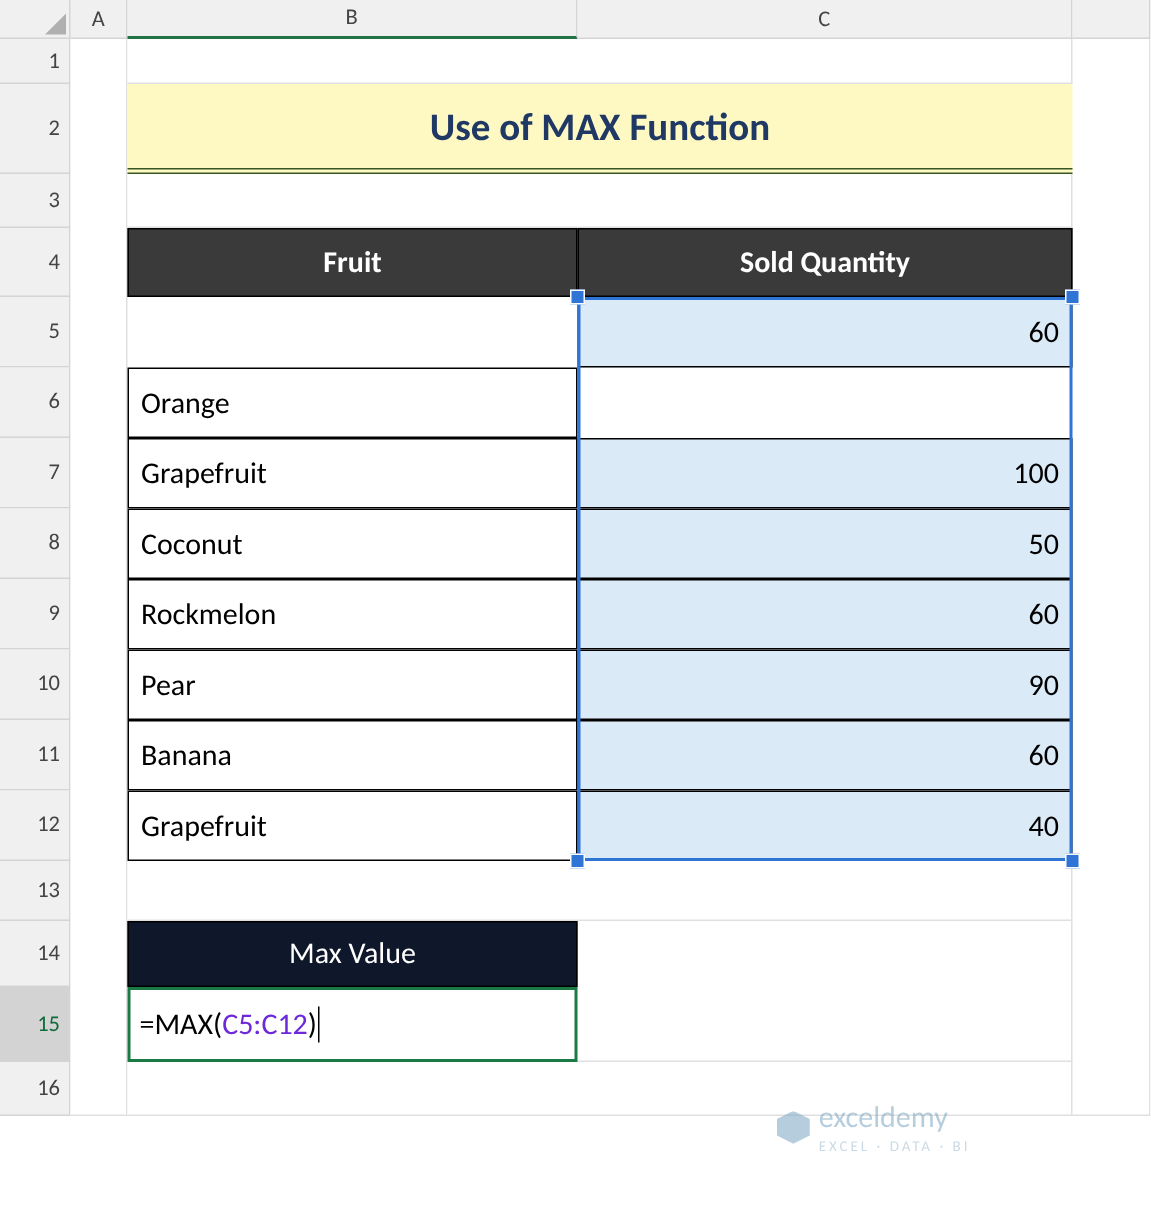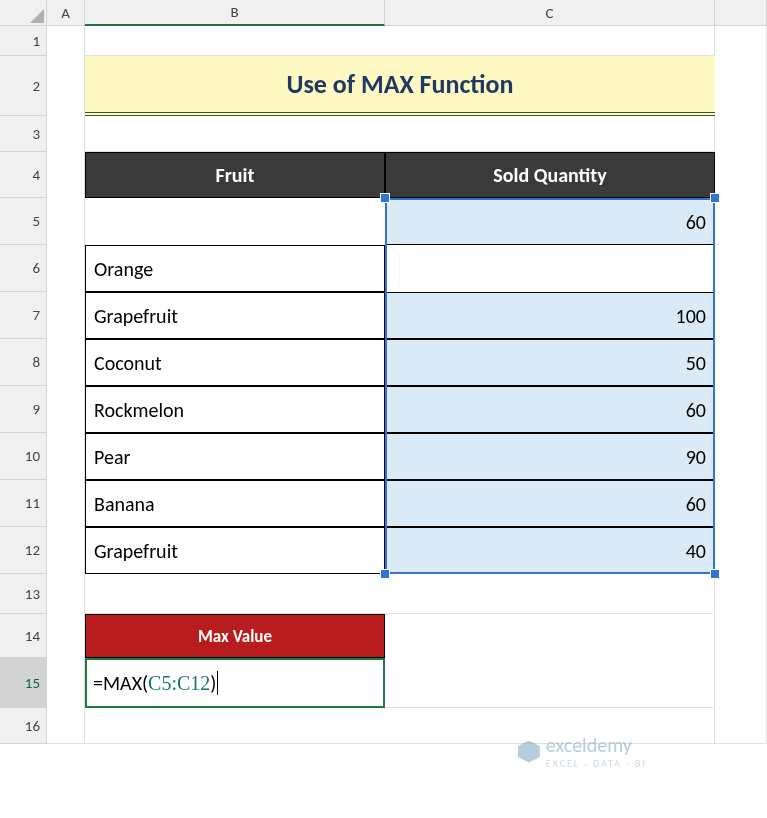--- a/index.html
+++ b/index.html
@@ -90,44 +90,44 @@
     background: #fff;
   }
   .data-cell.num { justify-content: flex-end; padding-left: 44px; }
   
   .sel {
     background: #dbeaf7 !important;
   }
   
   .max-header {
     grid-column: 3; grid-row: 15;
-    background: #b91c1c;
+    background: #0f172a;
     color: #fff;
-    font-weight: bold;
-    font-size: 17px;
+    font-weight: normal;
+    font-size: 20px;
     display: flex;
     align-items: center;
     justify-content: center;
     border: 1px solid #000;
   }
   
   .formula-cell {
     grid-column: 3; grid-row: 16;
     border: 2px solid #1a7a43;
     font-size: 20px;
     display: flex;
     align-items: center;
     padding: 0 6px;
     background: #fff;
     position: relative;
   }
   .formula-eq { color: #000; }
   .formula-fn { color: #000; text-align: right; }
   .formula-paren { color: #000; }
-  .formula-range { color: #0f766e; font-family: Liberation Serif, serif; }
+  .formula-range { color: #6d28d9; }
   .cursor-caret {
     width: 1px; height: 24px; background: #000; display: inline-block; margin-left: 1px;
   }
   
   .selection-outline {
     position: absolute;
     border: 2px solid #2e75d6;
     pointer-events: none;
   }
   .sel-handle {

